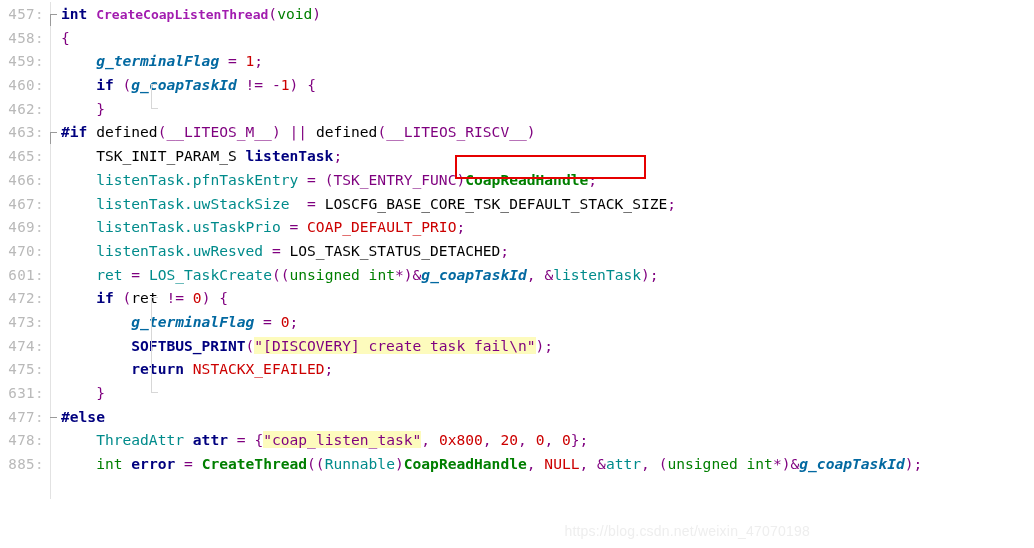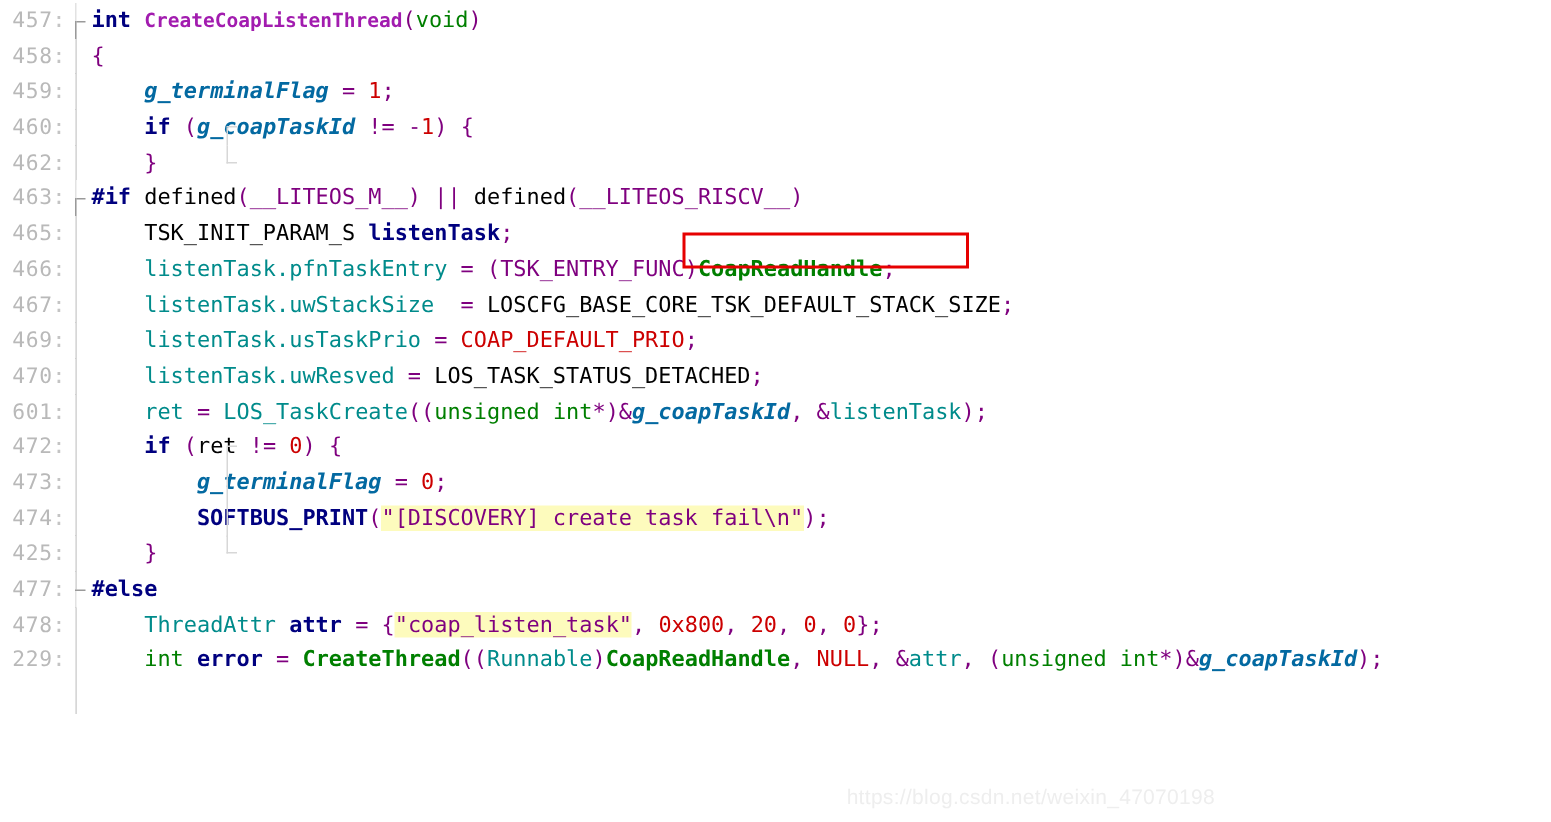--- a/index.html
+++ b/index.html
@@ -238,41 +238,46 @@
       <span class="foldcol fold-mid"><span class="sep"></span></span>
       <span class="code"><span class="guide" style="left:93px;top:0;height:24px;"></span>        <span class="glob">g_terminalFlag</span> <span class="op">=</span> <span class="num">0</span><span class="punc">;</span></span>
     </div>
 
     <div class="line">
       <span class="gutter"><span>474</span><span class="colon">:</span></span>
       <span class="foldcol fold-mid"><span class="sep"></span></span>
       <span class="code"><span class="guide" style="left:93px;top:0;height:24px;"></span>        <span class="fnblue">SOFTBUS_PRINT</span><span class="punc">(</span><span class="str">"[DISCOVERY] create task fail\n"</span><span class="punc">);</span></span>
     </div>
 
-
-    <div class="line">
-      <span class="gutter"><span>425</span><span class="colon">:</span></span>
+    <div class="line">
+      <span class="gutter"><span>475</span><span class="colon">:</span></span>
+      <span class="foldcol fold-mid"><span class="sep"></span></span>
+      <span class="code"><span class="guide" style="left:93px;top:0;height:24px;"></span>        <span class="kw">return</span> <span class="constr">NSTACKX_EFAILED</span><span class="punc">;</span></span>
+    </div>
+
+    <div class="line">
+      <span class="gutter"><span>631</span><span class="colon">:</span></span>
       <span class="foldcol fold-mid"><span class="sep"></span></span>
       <span class="code"><span class="guide" style="left:93px;top:0;height:12px;"></span><span class="guide" style="left:93px;top:11px;width:7px;height:1px;"></span>    <span class="punc">}</span></span>
     </div>
 
     <div class="line">
       <span class="gutter"><span>477</span><span class="colon">:</span></span>
       <span class="foldcol fold-bot"><span class="sep"></span></span>
       <span class="code"><span class="pre">#else</span></span>
     </div>
 
     <div class="line">
       <span class="gutter"><span>478</span><span class="colon">:</span></span>
       <span class="foldcol fold-mid"><span class="sep"></span></span>
       <span class="code">    <span class="member">ThreadAttr</span> <span class="var">attr</span> <span class="op">=</span> <span class="punc">{</span><span class="str">"coap_listen_task"</span><span class="punc">,</span> <span class="num">0x800</span><span class="punc">,</span> <span class="num">20</span><span class="punc">,</span> <span class="num">0</span><span class="punc">,</span> <span class="num">0</span><span class="punc">};</span></span>
     </div>
 
     <div class="line">
-      <span class="gutter"><span>229</span><span class="colon">:</span></span>
+      <span class="gutter"><span>885</span><span class="colon">:</span></span>
       <span class="foldcol fold-mid"><span class="sep"></span></span>
       <span class="code">    <span class="typ">int</span> <span class="var">error</span> <span class="op">=</span> <span class="fn">CreateThread</span><span class="punc">((</span><span class="member">Runnable</span><span class="punc">)</span><span class="fn">CoapReadHandle</span><span class="punc">,</span> <span class="constr">NULL</span><span class="punc">,</span> <span class="op">&amp;</span><span class="member">attr</span><span class="punc">,</span> <span class="punc">(</span><span class="typ">unsigned</span> <span class="typ">int</span><span class="op">*</span><span class="punc">)</span><span class="op">&amp;</span><span class="glob">g_coapTaskId</span><span class="punc">);</span></span>
     </div>
 
     <div class="line">
       <span class="gutter"></span>
       <span class="foldcol fold-mid"><span class="sep"></span></span>
       <span class="code">        </span>
     </div>
 

